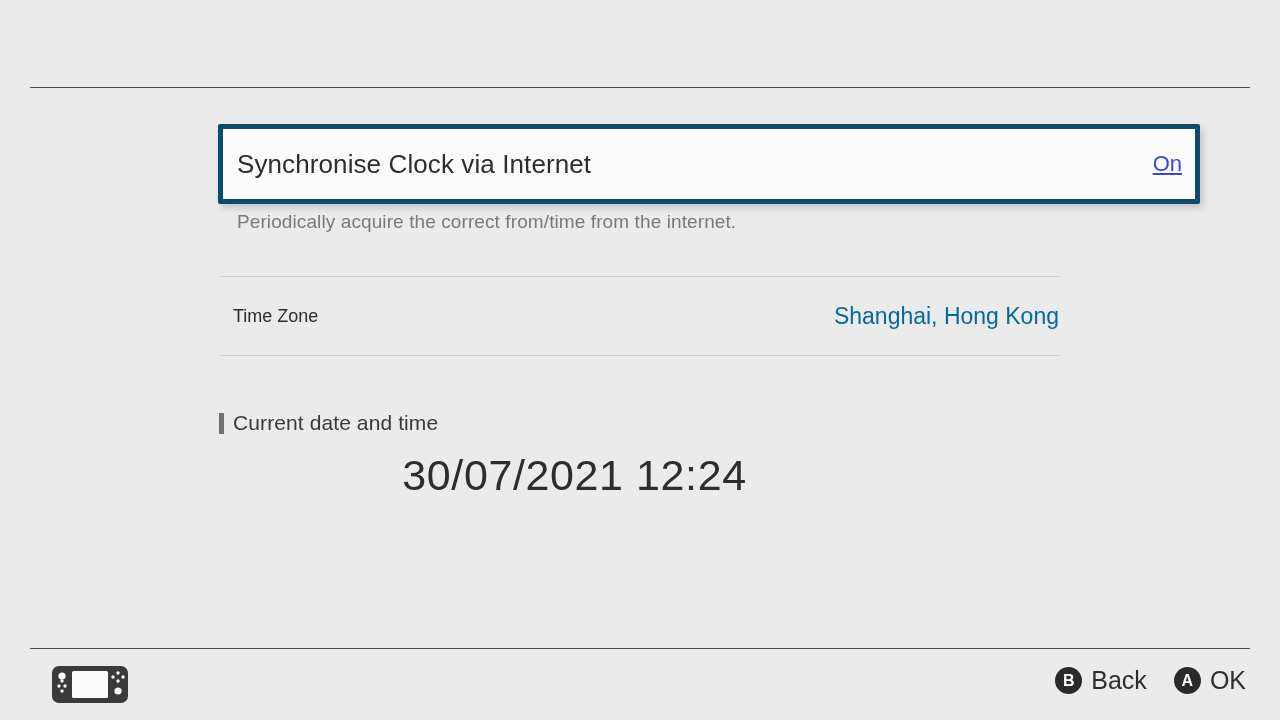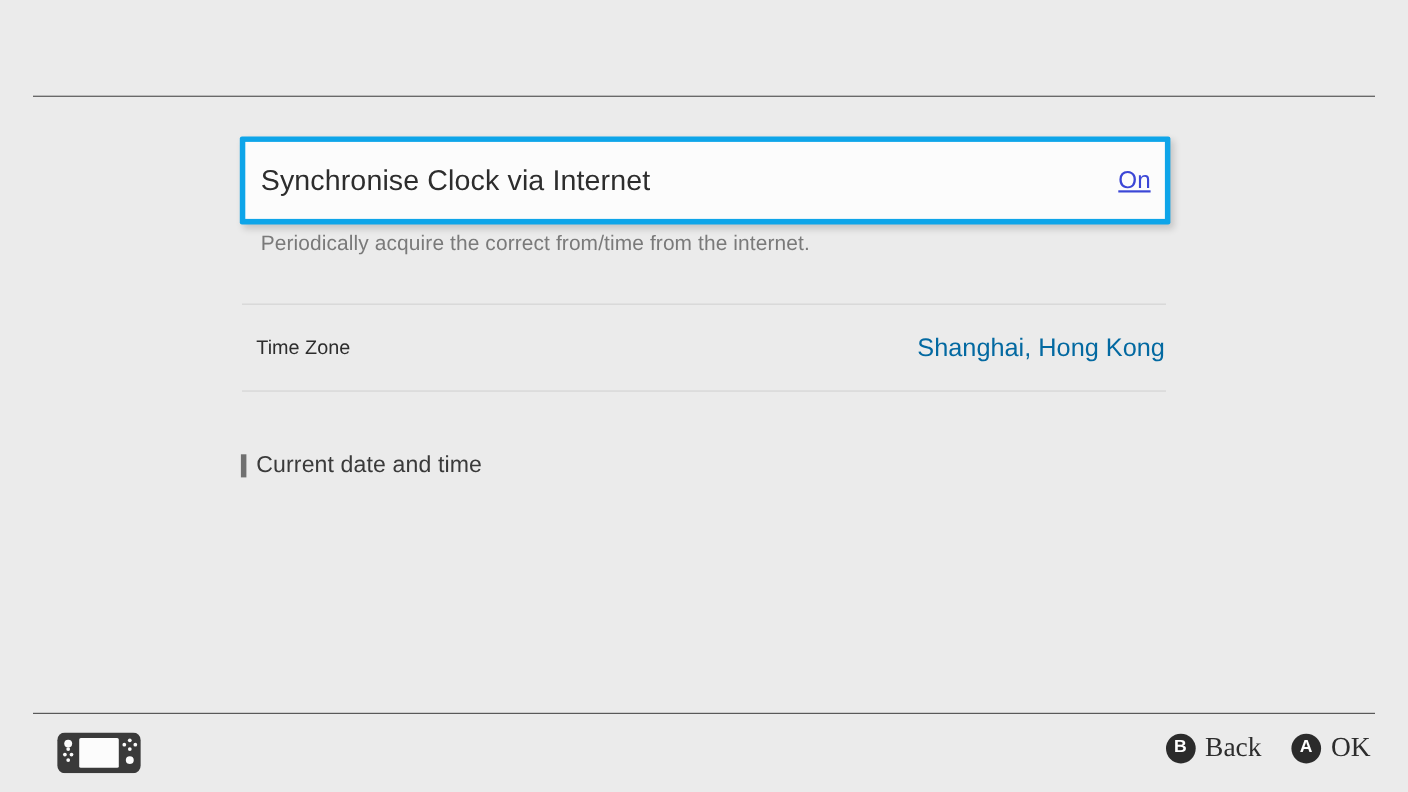--- a/index.html
+++ b/index.html
@@ -52,24 +52,24 @@
     top: 88px;
     width: 1280px;
     height: 560px;
   }
 
   
   .selected-row-wrap {
     position: absolute;
     left: 218px;
     top: 36px;
-    width: 846px;
+    width: 982px;
     height: 80px;
     box-sizing: border-box;
-    background: #0ea5e9;
+    background: #0c4a6e;
     border-radius: 2px;
     box-shadow: 3px 4px 7px rgba(0,0,0,0.16);
   }
   .selected-row {
     position: absolute;
     left: 5px;
     top: 5px;
     right: 5px;
     bottom: 5px;
     background: #fcfcfc;
@@ -211,21 +211,20 @@
     display: flex;
     align-items: center;
     justify-content: center;
     line-height: 1;
     flex: 0 0 auto;
   }
   .action-label {
     font-size: 25px;
     color: #2d2d2d;
     white-space: nowrap;
-    font-family: Liberation Serif, serif;
   }
 </style>
 </head>
 <body>
 
 <div class="header">
   <div class="header-rule"></div>
 </div>
 
 <div class="content">
@@ -242,20 +241,21 @@
   <div class="list-row">
     <span class="row-label">Time Zone</span>
     <span class="row-value">Shanghai, Hong Kong</span>
   </div>
 
   <div class="current-block">
     <div class="current-heading">
       <span class="accent-bar"></span>
       <span class="current-heading-label">Current date and time</span>
     </div>
+    <div class="current-value">30/07/2021 12:24</div>
   </div>
 
 </div>
 
 <div class="footer">
   <div class="footer-rule"></div>
 
   <span class="console-icon">
     <svg width="76" height="37" viewBox="0 0 76 37" xmlns="http://www.w3.org/2000/svg">
       <rect x="0" y="0" width="76" height="37" rx="7" ry="7" fill="#3a3a3a"></rect>

